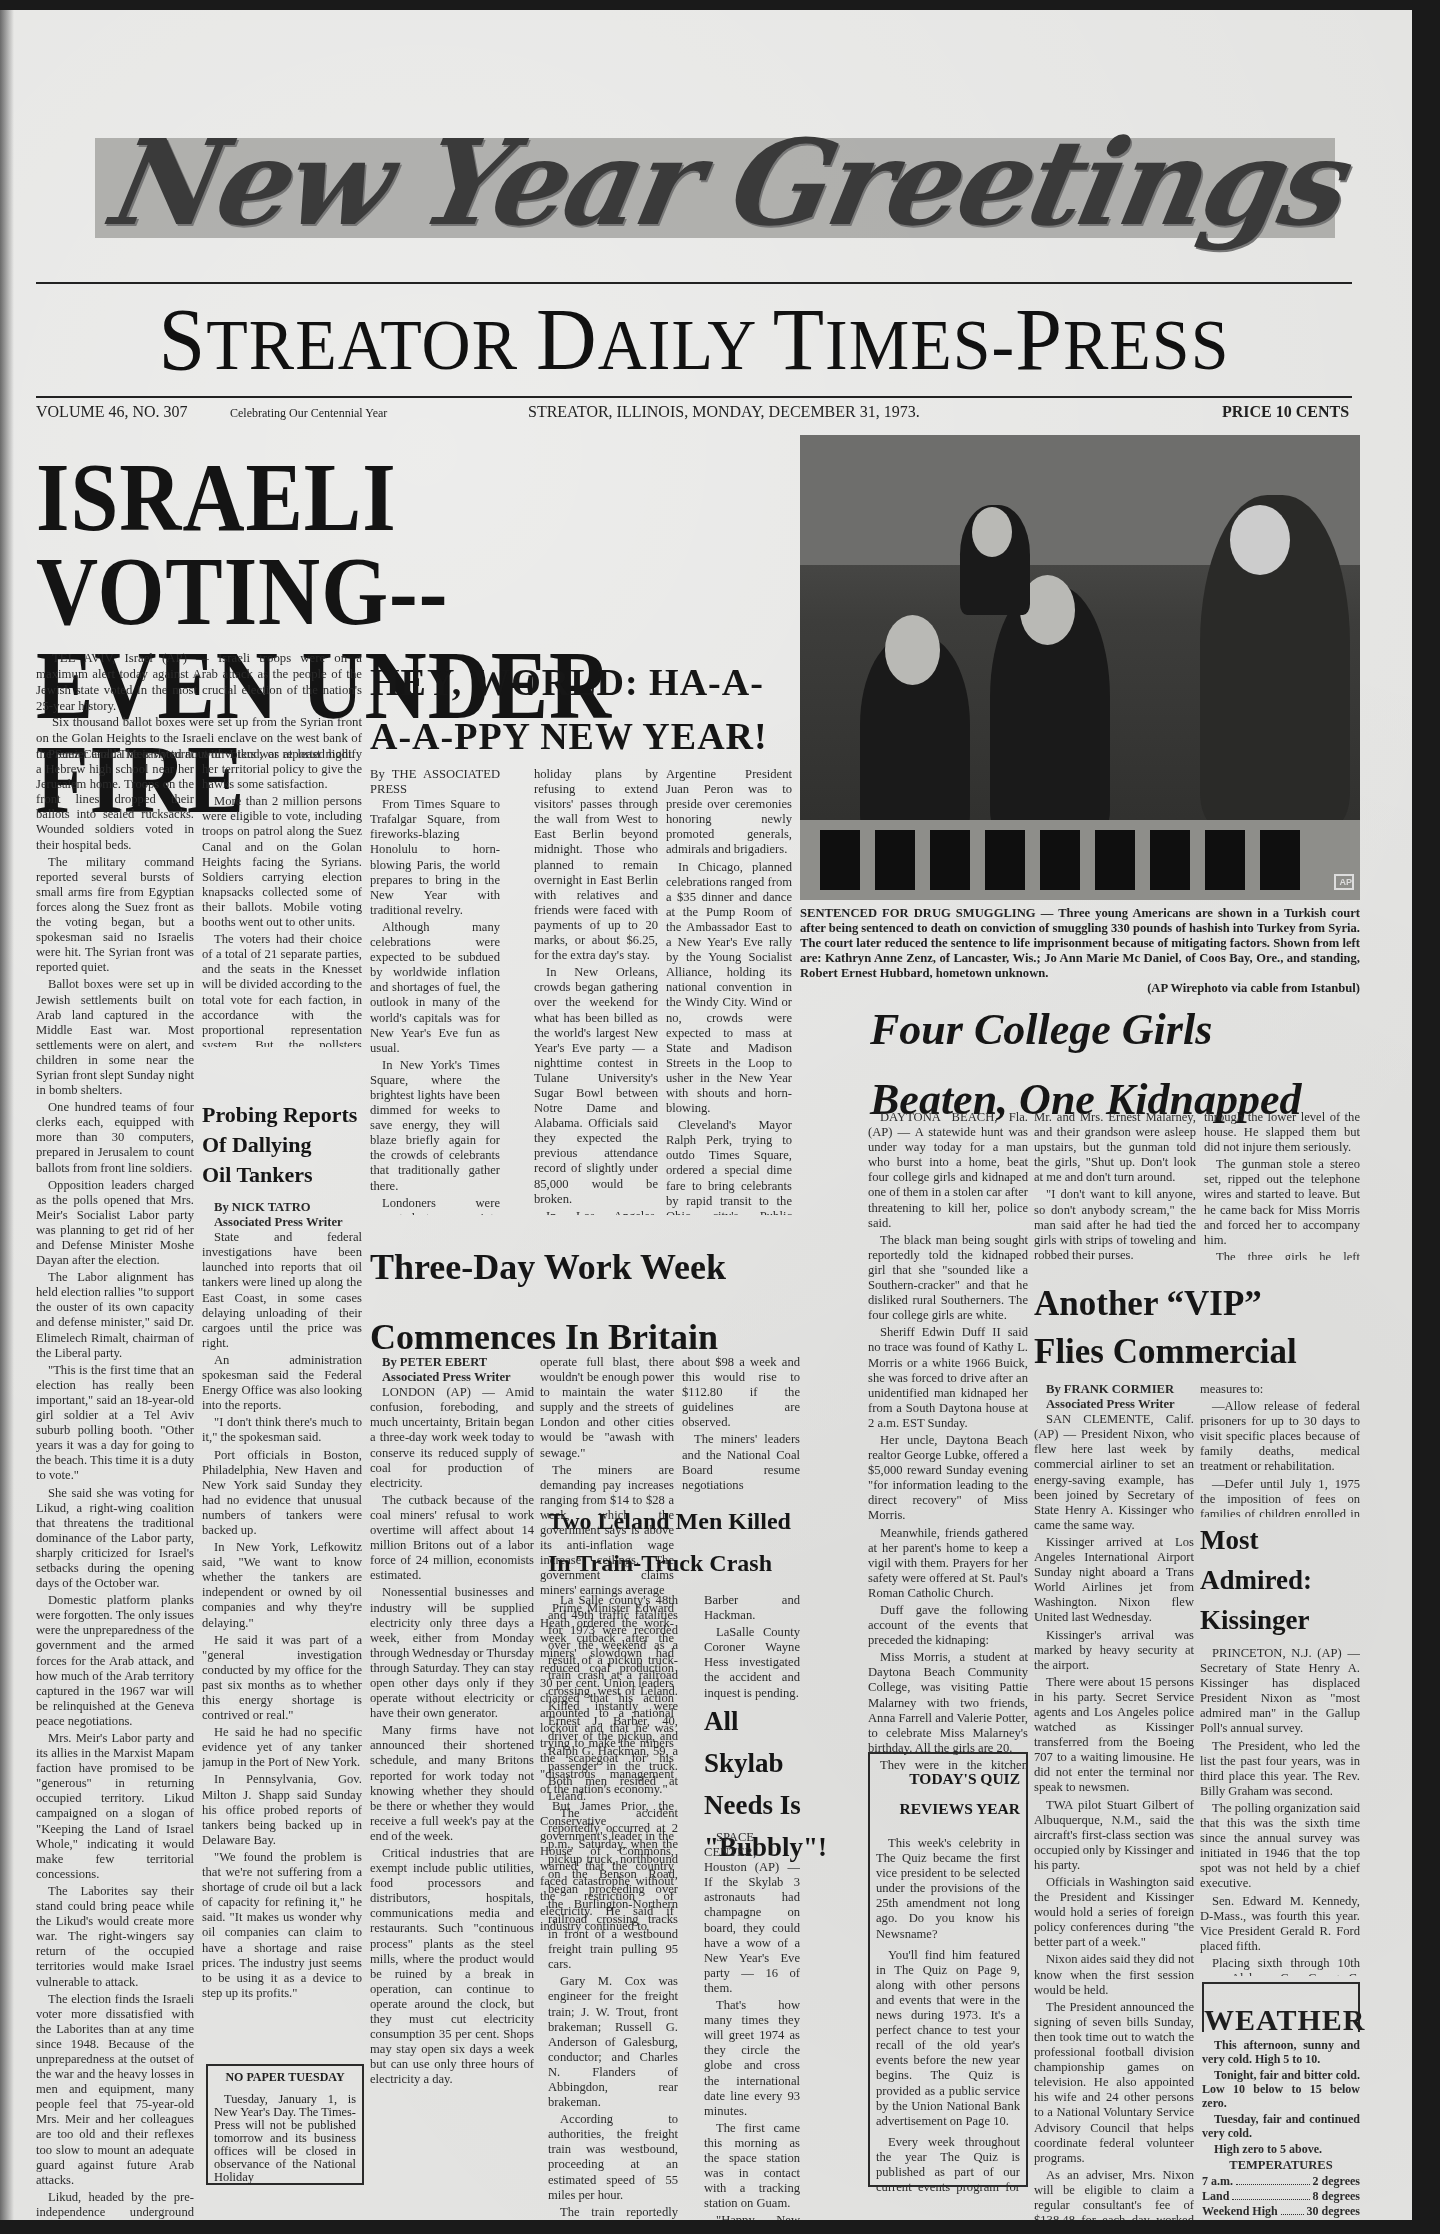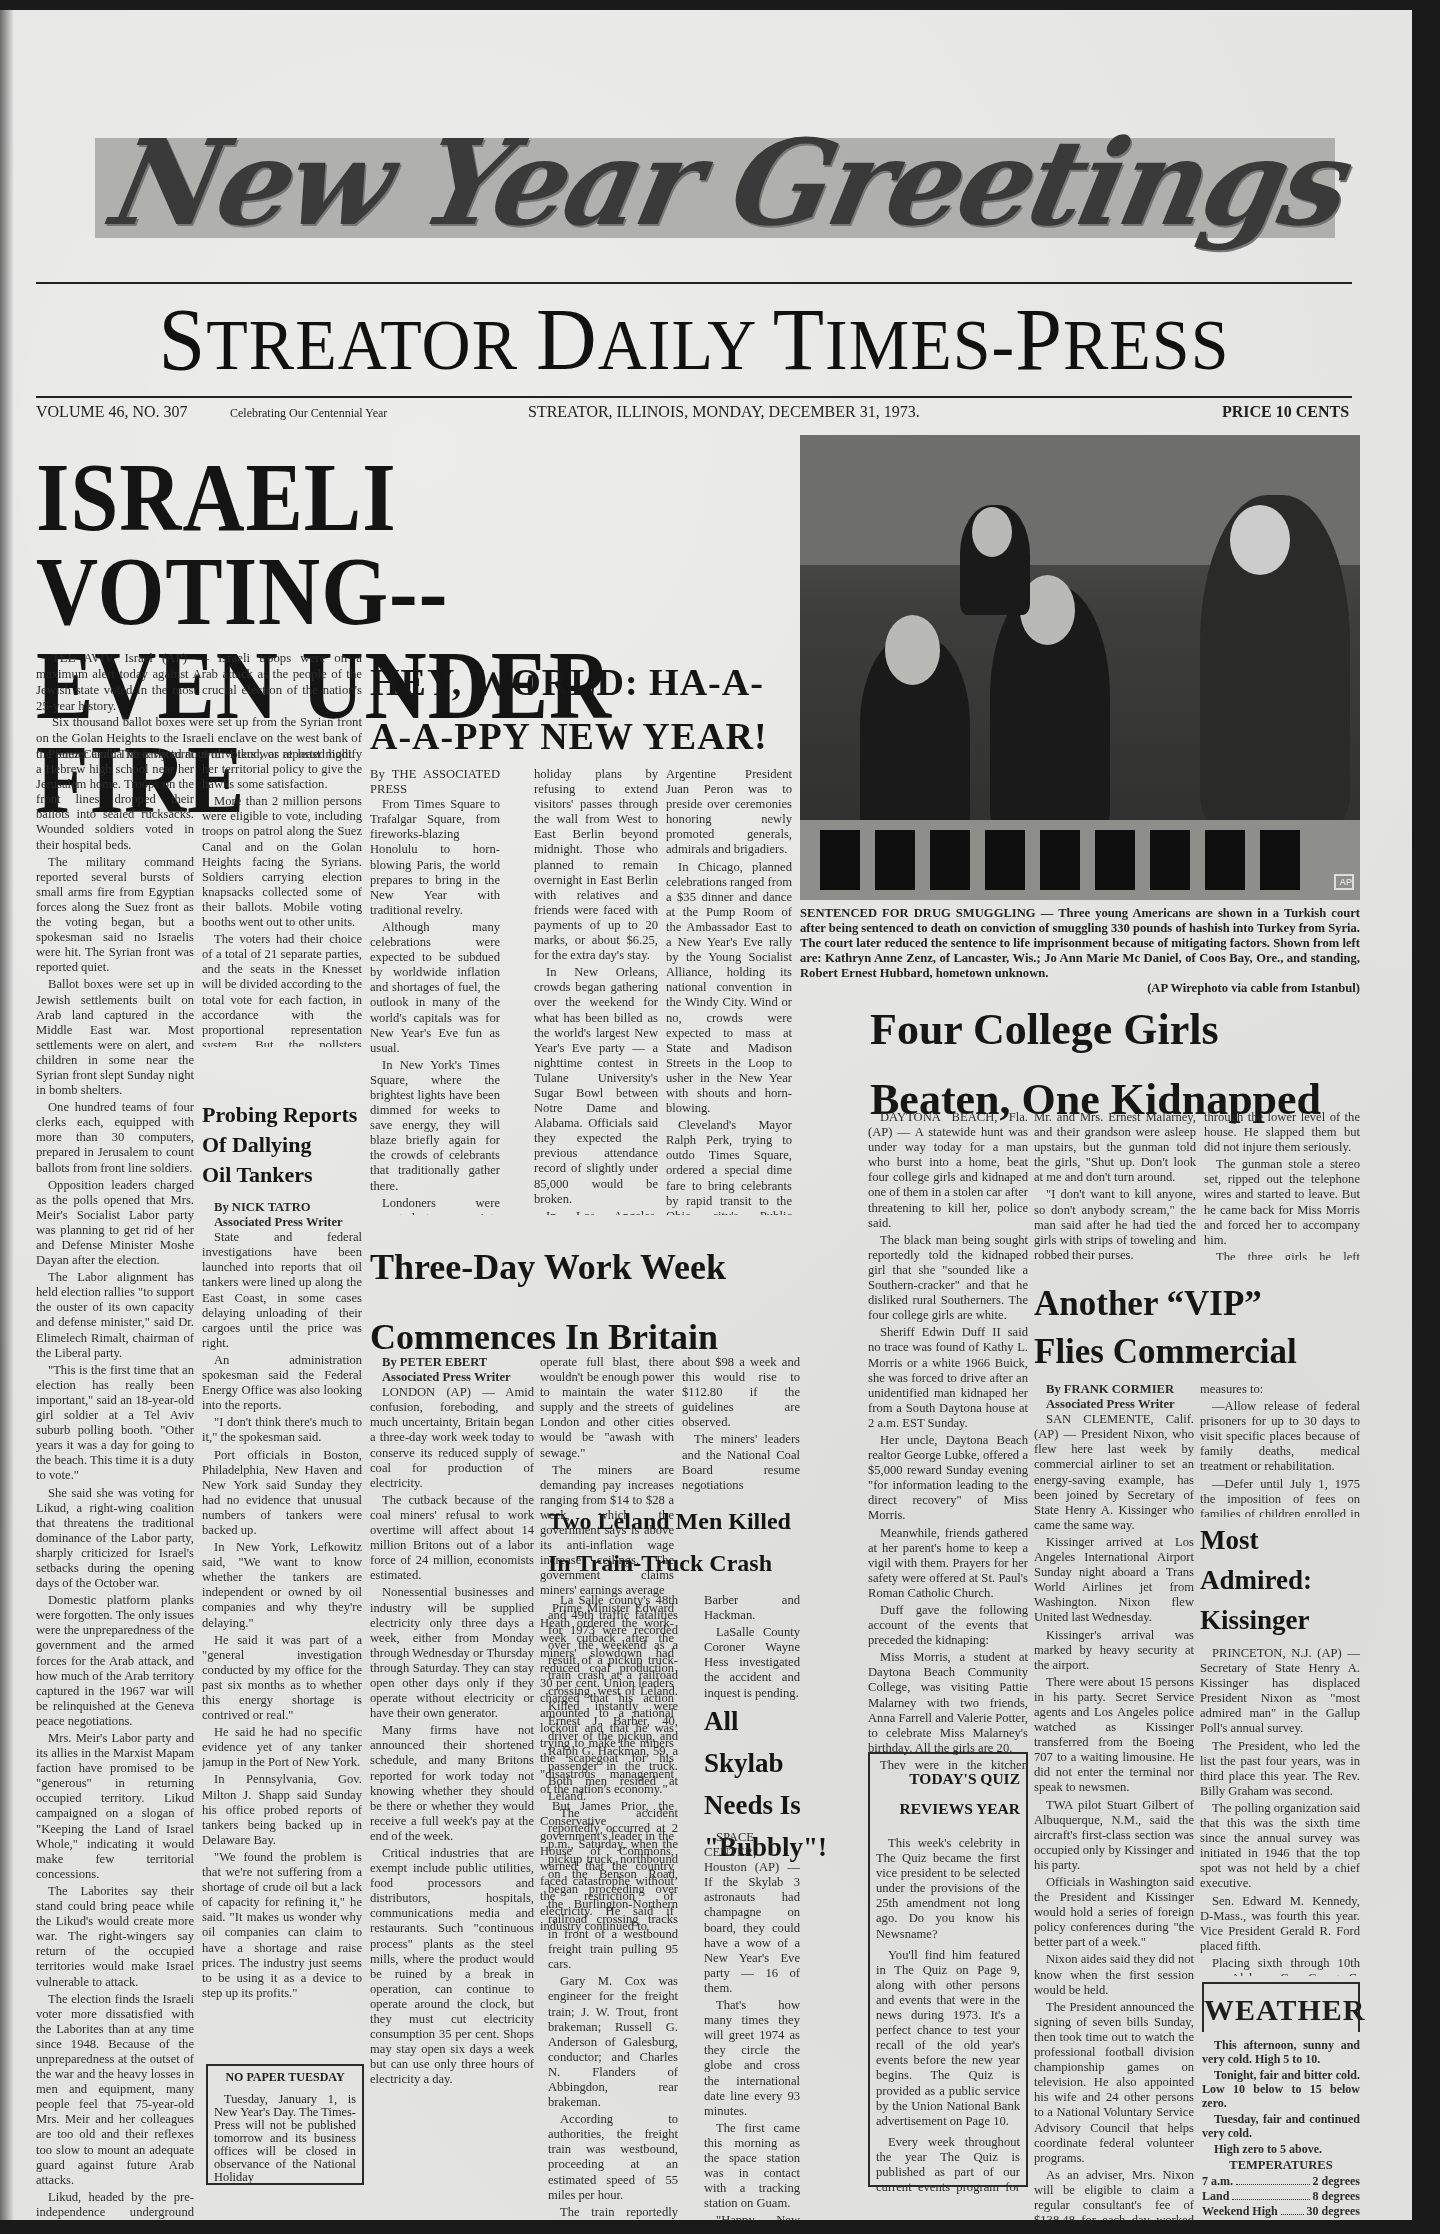--- a/index.html
+++ b/index.html
@@ -33,21 +33,21 @@
   .masthead .sc { font-size: 68px; }
   .dateline { position: absolute; top: 393px; font-size: 16px; color: #222; white-space: nowrap; }
   .small { font-size: 12px; }
   
   .hl-main {
     position: absolute; left: 36px; top: 440px; width: 600px;
     font-family: "Liberation Serif", serif; font-weight: bold; font-size: 86px;
     line-height: 84px; color: #141414; letter-spacing: 1px; transform: scaleY(1.12); transform-origin: top left;
   }
   .hl { position: absolute; font-weight: bold; color: #161616; line-height: 1.05; }
-  .hl-italic { }
+  .hl-italic { font-style: italic; }
   
   .col {
     position: absolute; font-size: 12.6px; line-height: 15.1px; text-align: justify;
     color: #2b2b2b; overflow: hidden;
   }
   .col p { text-indent: 12px; margin-bottom: 2px; }
   .byline { font-weight: bold; text-indent: 12px; font-size: 12.6px; }
   .lead { position: absolute; font-size: 14px; line-height: 18px; text-align: justify; color: #2a2a2a; }
   .lead p { text-indent: 16px; }
   
@@ -324,21 +324,21 @@
   </div>
   <div class="col" style="left:1200px; top:1636px; width:160px; height:330px;">
     <p>PRINCETON, N.J. (AP) — Secretary of State Henry A. Kissinger has displaced President Nixon as "most admired man" in the Gallup Poll's annual survey.</p>
     <p>The President, who led the list the past four years, was in third place this year. The Rev. Billy Graham was second.</p>
     <p>The polling organization said that this was the sixth time since the annual survey was initiated in 1946 that the top spot was not held by a chief executive.</p>
     <p>Sen. Edward M. Kennedy, D-Mass., was fourth this year. Vice President Gerald R. Ford placed fifth.</p>
     <p>Placing sixth through 10th were: Alabama Gov. George C. Wallace, consumer advocate Ralph Nader, Sen. Henry M. Jackson, D-Wash., Pope Paul VI and Sen. Barry Goldwater, R-Ariz.</p>
   </div>
 
   <div class="box" style="left:1202px; top:1972px; width:158px; height:50px; border-bottom:none; border-right:2px solid #2a2a2a;">
-    <div class="box-title" style="font-size:30px; line-height:40px; margin-top:6px; letter-spacing:1px;">WEATHER</div>
+    <div class="box-title" style="font-size:30px; line-height:40px; margin-top:16px; letter-spacing:1px;">WEATHER</div>
   </div>
   <div class="col" style="left:1202px; top:2028px; width:158px; height:180px; font-weight:bold; font-size:12px; line-height:14px;">
     <p>This afternoon, sunny and very cold. High 5 to 10.</p>
     <p>Tonight, fair and bitter cold. Low 10 below to 15 below zero.</p>
     <p>Tuesday, fair and continued very cold.</p>
     <p>High zero to 5 above.</p>
     <div style="text-align:center; margin:0 0 2px; font-size:12.5px;">TEMPERATURES</div>
     <div class="temps-row">
         <span>7 a.m.</span>
         <span class="dots"></span>

